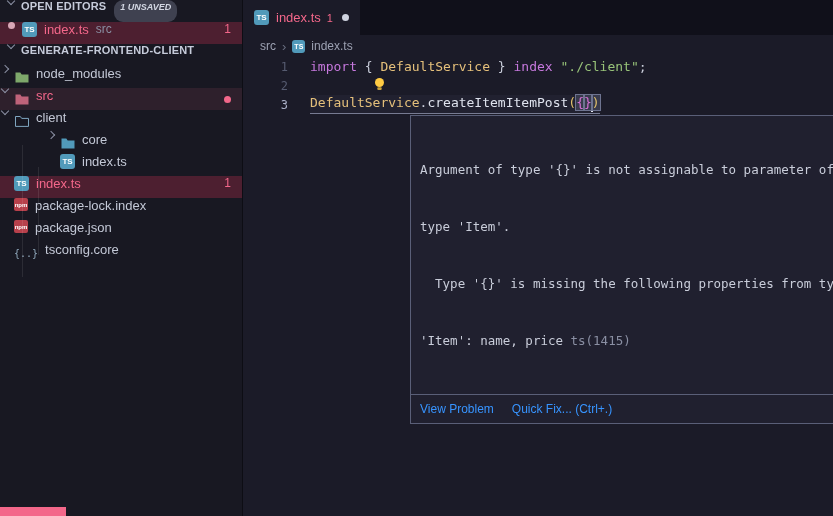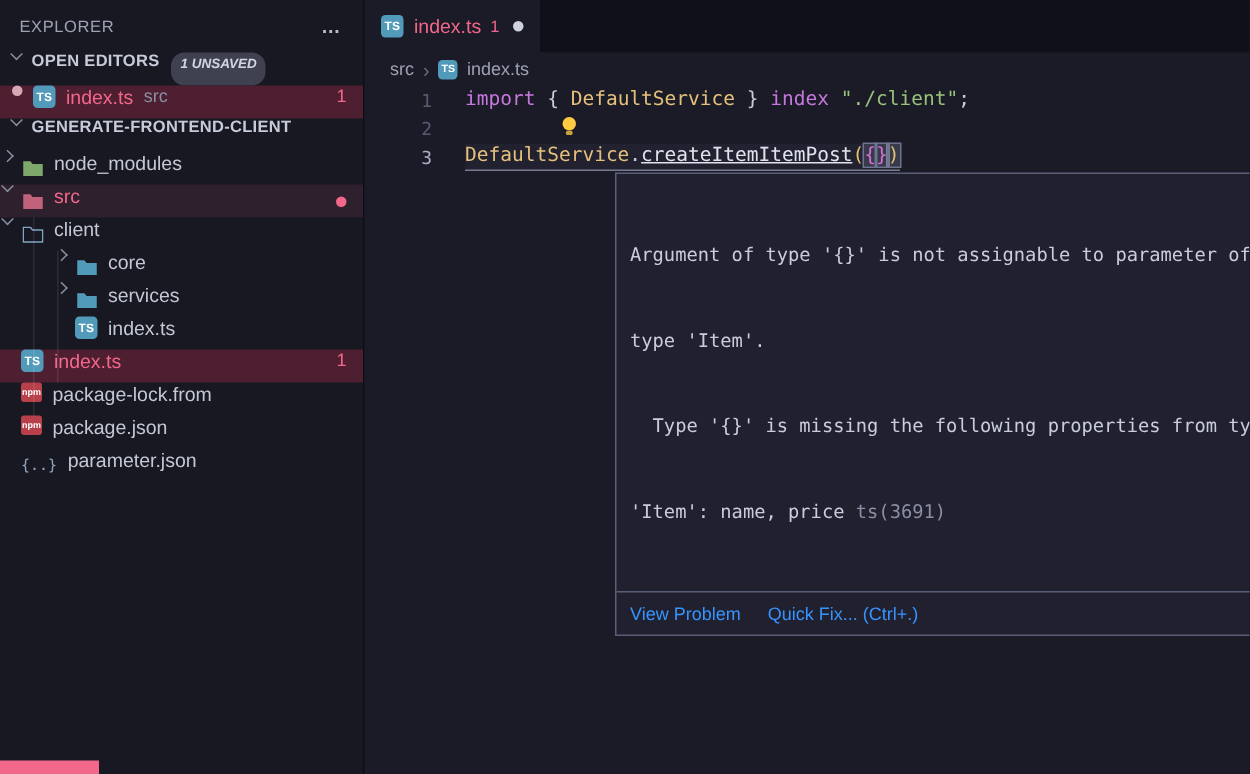--- a/index.html
+++ b/index.html
@@ -14,21 +14,21 @@
   .sb-header{height:35px;display:flex;align-items:center;justify-content:space-between;padding:0 14px 0 13px;}
   .sb-title{font-size:11px;color:#9ca3b5;letter-spacing:.4px;}
   .more{color:#b9bece;font-size:13px;font-weight:bold;letter-spacing:1px;cursor:pointer;}
   .row{height:22px;display:flex;font-size:13px;color:#c3c8d6;position:relative;cursor:pointer;box-sizing:border-box;}
   .sect{padding-left:6px;}
   .sect .lbl{font-size:11px;font-weight:bold;color:#c6cbda;letter-spacing:.2px;}
   .chev{width:5px;height:5px;border-right:1.4px solid #8b90a3;border-bottom:1.4px solid #8b90a3;transform:rotate(-45deg);margin:0 7px 0 2px;flex:none;}
   .chev.down{transform:rotate(45deg);margin-top:-2px;}
   .chev-space{width:14px;flex:none;}
   .pill{background:#3f4150;color:#d2d6e2;font-size:9px;font-weight:bold;padding:2px 6px;border-radius:9px;margin-left:8px;font-style:italic;}
-  .d1{} .d2{} .d3{padding-left:36px;}
+  .d1{} .d2{} .d3{padding-left:46px;}
   .sel{background:#4d1f30;}
   .tint{background:rgba(243,103,138,.10);}
   .red{color:#f3678a;}
   .desc{color:#8a8fa3;font-size:12px;margin-left:7px;}
   .count{margin-left:auto;margin-right:11px;color:#f3678a;font-size:12px;}
   .dot{width:7px;height:7px;border-radius:50%;flex:none;}
   .dot-mod{background:#d8a7b6;margin:0 7px 0 8px;}
   .dot-right{position:absolute;right:11px;top:8px;background:#f3678a;}
   .icon{flex:none;margin-right:7px;display:flex;align-items:center;justify-content:center;}
   .ts-icon{width:15px;height:15px;border-radius:3px;background:#519aba;color:#fff;font-size:8px;font-weight:bold;display:flex;align-items:center;justify-content:center;flex:none;margin-right:7px;}
@@ -46,43 +46,39 @@
   .tabcount{color:#f3678a;font-size:11px;margin-left:6px;}
   .dot-tab{background:#cfd3df;margin-left:9px;}
   .breadcrumbs{position:absolute;left:243px;top:35px;right:0;height:22px;background:#1b1b28;display:flex;align-items:center;padding-left:17px;font-size:12px;color:#9ca1b2;gap:6px;}
   .bc-sep{color:#6a6f80;font-size:13px;}
   .code{position:absolute;left:243px;top:57px;right:0;bottom:0;background:#1b1b28;font-family:"DejaVu Sans Mono",monospace;font-size:13px;}
   .cline{height:19px;display:flex;align-items:center;white-space:pre;}
   .gutter{width:57px;text-align:right;padding-right:12px;box-sizing:border-box;color:#565b70;font-size:12px;flex:none;font-family:"DejaVu Sans Mono",monospace;}
   .num-active{color:#a9afc6;}
   .ctext{padding-left:10px;display:flex;align-items:flex-end;white-space:pre;}
   .kw{color:#c678dd;} .cls{color:#e5c07b;} .str{color:#98c379;} .pun{color:#c9cdda;}
-  .mth{color:#dfe3ee;text-decoration:underline;} .paren{color:#e0c06a;} .brkt{color:#d670d6;}
+  .mth{color:#dfe3ee;} .paren{color:#e0c06a;} .brkt{color:#d670d6;}
   .expr{border-bottom:1px solid rgba(205,214,244,.5);background:rgba(205,214,244,.04);padding-bottom:1px;}
   .match{outline:1px solid #6e7490;background:rgba(110,116,144,.30);}
   .cursor{display:inline-block;width:2px;height:16px;background:#dfe3ee;vertical-align:middle;margin:0 -1px;}
   .bulb{margin-right:4px;}
   
   .hover{position:absolute;left:410px;top:115px;width:560px;background:#20202f;border:1px solid #5a5f78;z-index:5;}
   .hover-msg{padding:6px 9px;line-height:19px;white-space:pre;font-family:"DejaVu Sans Mono",monospace;font-size:12.5px;color:#c9cdda;}
   .code-ref{color:#8a8fa3;}
   .hover-actions{border-top:1px solid #5a5f78;padding:7px 9px;display:flex;gap:18px;font-size:12px;}
   .link{color:#3794ff;cursor:pointer;}
   
   .status-frag{position:absolute;left:0;bottom:0;width:66px;height:9px;background:#f3678a;}
 </style>
 </head>
 <body>
 
 <div class="sidebar">
 
-  <div class="sb-header">
-    <span class="sb-title">EXPLORER</span>
-    <span class="more">…</span>
-  </div>
 
   <div class="row sect">
     <span class="chev down"></span>
     <span class="lbl">OPEN EDITORS</span>
     <span class="pill">1 UNSAVED</span>
   </div>
 
   <div class="row sel">
     <span class="dot dot-mod"></span>
     <span class="ts-icon">
@@ -133,29 +129,20 @@
     <span class="chev"></span>
     <span class="icon folder f-blue">
       <svg width="14" height="11" viewBox="0 0 14 11">
           <path d="M0.5 0.5 h4.8 l1.4 1.9 h6.8 v8 h-13 z"></path>
         </svg>
     </span>
     <span>core</span>
   </div>
 
 
-  <div class="row d3">
-    <span class="chev"></span>
-    <span class="icon folder f-blue">
-      <svg width="14" height="11" viewBox="0 0 14 11">
-          <path d="M0.5 0.5 h4.8 l1.4 1.9 h6.8 v8 h-13 z"></path>
-        </svg>
-    </span>
-    <span>services</span>
-  </div>
 
   <div class="row d3">
     <span class="chev-space"></span>
     <span class="ts-icon">
         <span>TS</span>
       </span>
     <span>index.ts</span>
   </div>
 
   <div class="row d2 sel">
@@ -165,35 +152,35 @@
       </span>
     <span class="red">index.ts</span>
     <span class="count">1</span>
   </div>
 
   <div class="row d1">
     <span class="chev-space"></span>
     <span class="icon npm-icon">
         <span>npm</span>
       </span>
-    <span>package-lock.from</span>
+    <span>package-lock.index</span>
   </div>
 
   <div class="row d1">
     <span class="chev-space"></span>
     <span class="icon npm-icon">
         <span>npm</span>
       </span>
     <span>package.json</span>
   </div>
 
   <div class="row d1">
     <span class="chev-space"></span>
     <span class="icon braces-icon">{..}</span>
-    <span>parameter.json</span>
+    <span>tsconfig.core</span>
   </div>
 
   <div class="guide" style="left:22px;top:145px;height:132px;"></div>
   <div class="guide" style="left:38px;top:167px;height:88px;"></div>
 </div>
 
 <div class="tabbar">
   <div class="tab">
     <span class="ts-icon">
         <span>TS</span>
@@ -236,21 +223,21 @@
     <span class="gutter num-active">3</span>
     <span class="ctext"><span class="expr"><span class="cls">DefaultService</span><span class="pun">.</span><span class="mth">createItemItemPost</span><span class="paren">(</span><span class="brkt match">{</span><span class="brkt match">}</span><span class="cursor"></span><span class="paren match">)</span></span></span>
   </div>
 </div>
 
 <div class="hover">
   <div class="hover-msg">
     <div>Argument of type '{}' is not assignable to parameter of</div>
     <div>type 'Item'.</div>
     <div>  Type '{}' is missing the following properties from type</div>
-    <div><span>'Item': name, price </span><span class="code-ref">ts(3691)</span></div>
+    <div><span>'Item': name, price </span><span class="code-ref">ts(1415)</span></div>
   </div>
   <div class="hover-actions">
     <span class="link">View Problem</span>
     <span class="link">Quick Fix... (Ctrl+.)</span>
   </div>
 </div>
 
 <div class="status-frag"></div>
 
 </body></html>

